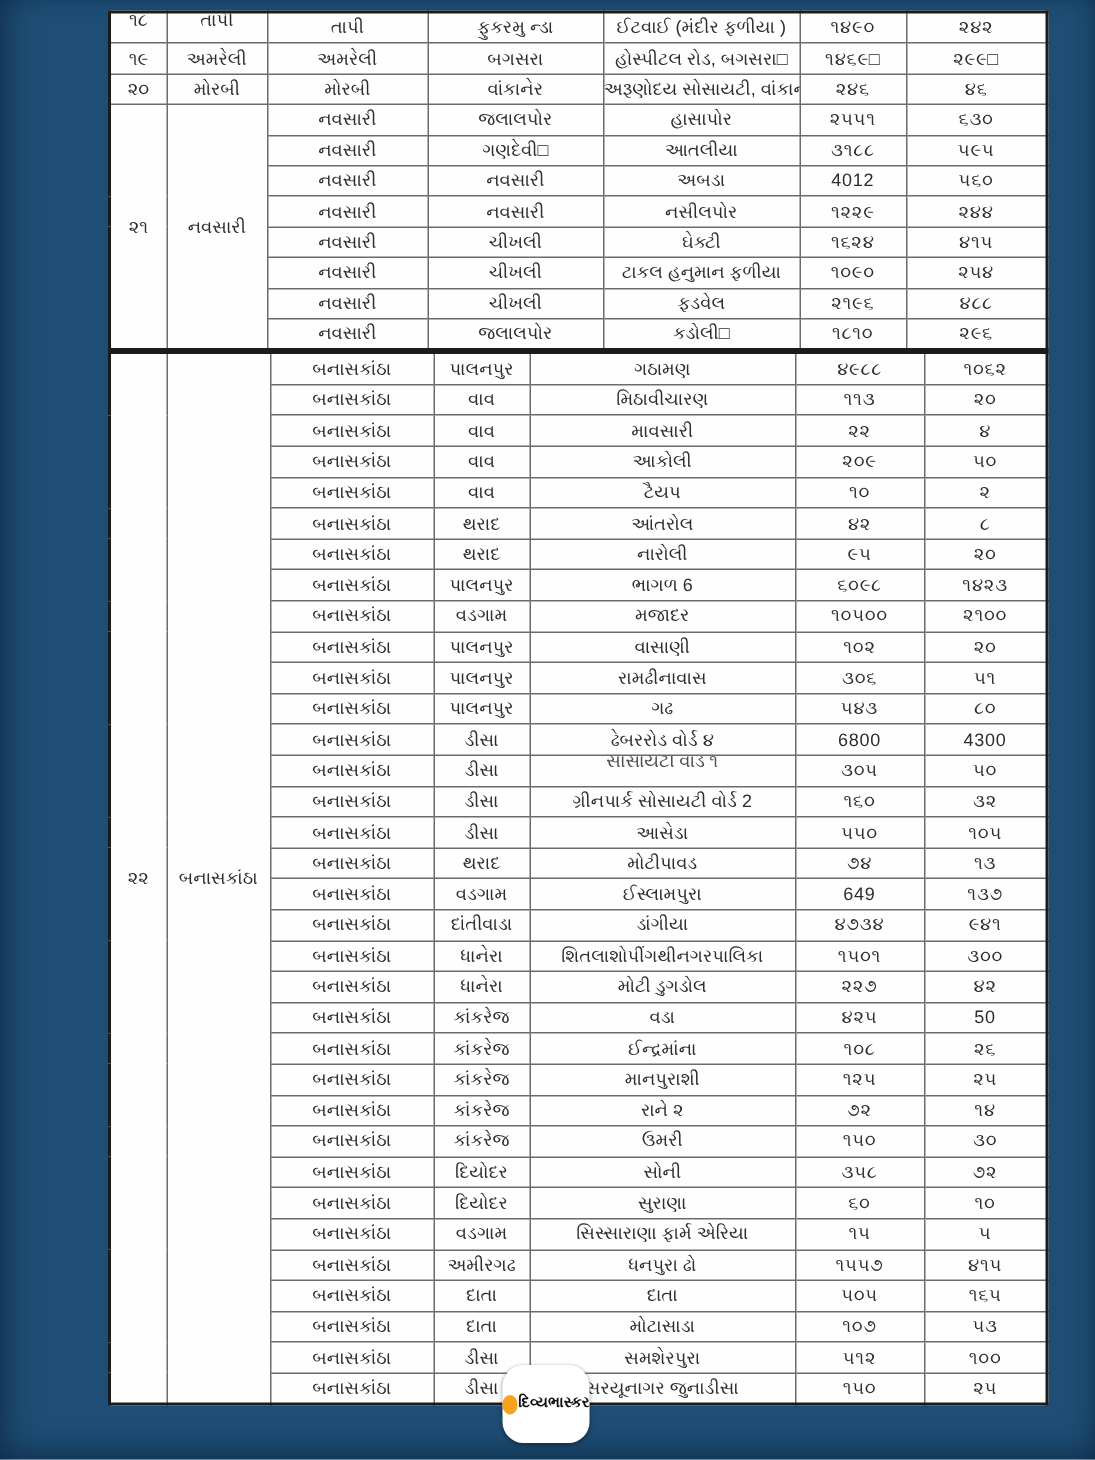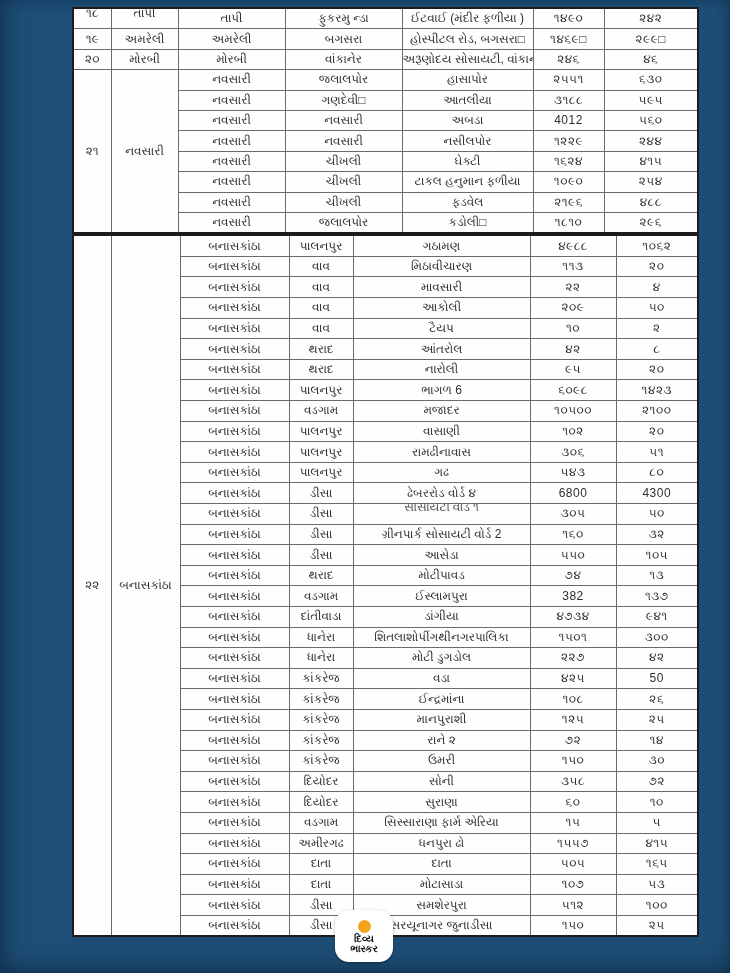--- a/index.html
+++ b/index.html
@@ -38,21 +38,21 @@
   
   .clip-up-td{vertical-align:top;overflow:hidden;}
   .clip-up{display:block;margin-top:-11px;height:19px;}
   
   .clip-frag-td{vertical-align:top;overflow:hidden;}
   .clip-frag{display:block;margin-top:-13px;height:19px;opacity:.85;font-family:Liberation Serif, serif;}
   
   .logo{
     position:absolute;left:335px;top:910px;width:58px;height:52px;
     background:#ffffff;border-radius:14px;
-    display:flex;flex-direction:column;align-items:center;justify-content:center;
+    display:flex;flex-direction:row;align-items:center;justify-content:center;
     box-shadow:0 1px 3px rgba(0,0,0,.35);
   }
   .logo-dot{width:13px;height:13px;border-radius:50%;margin:1px 0 1px 0;}
   .logo-text{font-weight:bold;font-size:10px;line-height:10px;color:#101010;letter-spacing:0;}
 </style>
 </head>
 <body style="background: rgb(30, 78, 118);">
 
 <div class="stage">
   <div class="tables">
@@ -291,21 +291,21 @@
             <td class="c-district"><span class="cv">બનાસકાંઠા</span></td>
             <td class="c-taluka"><span class="cv">થરાદ</span></td>
             <td class="c-area"><span class="cv">મોટીપાવડ</span></td>
             <td class="c-num"><span class="cv">૭૪</span></td>
             <td class="c-num"><span class="cv">૧૩</span></td>
           </tr>
           <tr>
             <td class="c-district"><span class="cv">બનાસકાંઠા</span></td>
             <td class="c-taluka"><span class="cv">વડગામ</span></td>
             <td class="c-area"><span class="cv">ઈસ્લામપુરા</span></td>
-            <td class="c-num"><span class="cv">382</span></td>
+            <td class="c-num"><span class="cv">649</span></td>
             <td class="c-num"><span class="cv">૧૩૭</span></td>
           </tr>
           <tr>
             <td class="c-district"><span class="cv">બનાસકાંઠા</span></td>
             <td class="c-taluka"><span class="cv">દાંતીવાડા</span></td>
             <td class="c-area"><span class="cv">ડાંગીયા</span></td>
             <td class="c-num"><span class="cv">૪૭૩૪</span></td>
             <td class="c-num"><span class="cv">૯૪૧</span></td>
           </tr>
           <tr>

